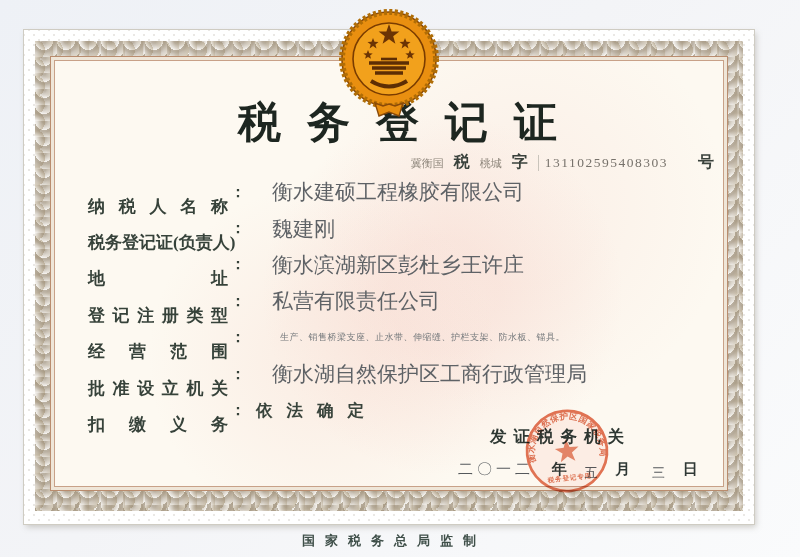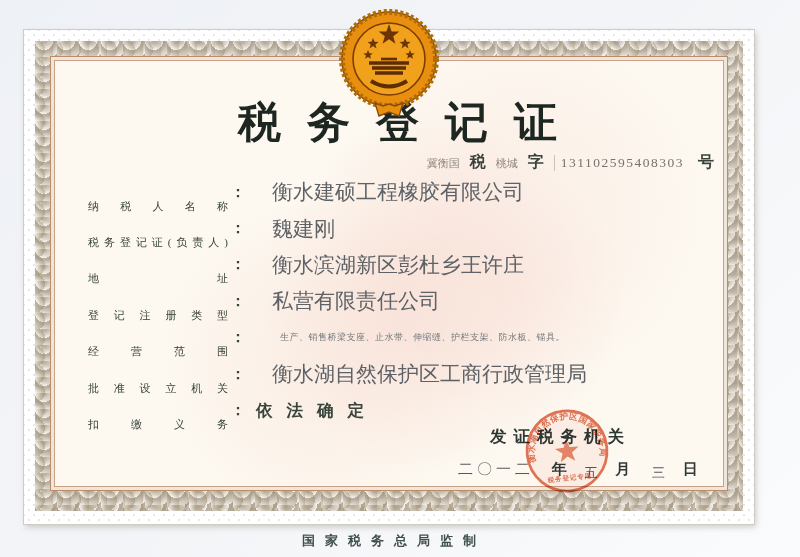--- a/index.html
+++ b/index.html
@@ -45,26 +45,26 @@
     letter-spacing:26px;text-indent:26px;
   }
   
   .certno{
     position:absolute;top:92px;right:6px;height:22px;
     display:flex;align-items:baseline;white-space:nowrap;
   }
   .certno .filled{font-size:11px;color:#8d857a;margin:0 6px;}
   .certno .pre{font-size:16px;font-weight:bold;color:#3a423c;margin:0 4px;}
   .certno .divider{width:1px;height:16px;background:#c9c4bb;align-self:center;margin:0 6px;}
-  .certno .num{font-size:13.5px;color:#77726b;letter-spacing:1.5px;margin-right:10px;}
+  .certno .num{font-size:13.5px;color:#77726b;letter-spacing:1.5px;margin-right:26px;}
   
   .fields{position:absolute;left:34px;right:6px;top:114px;}
   .row{height:36.4px;display:flex;align-items:center;white-space:nowrap;}
   .flabel{
-    display:inline-block;width:140px;font-size:11px;font-weight:normal;color:#36423a;
+    display:inline-block;width:140px;font-size:17px;font-weight:bold;color:#36423a;
     text-align:justify;text-align-last:justify;margin-top:28px;-moz-text-align-last:justify;
   }
   .colon{width:20px;text-align:center;font-weight:bold;color:#36423a;font-size:15px;}
   .fvalue{margin-left:24px;font-size:21px;color:#5e6266;}
   .row:nth-child(5) .fvalue{font-size:9px;color:#75797c;letter-spacing:.5px;margin-left:32px;}
   .row:nth-child(7) .fvalue{
     font-size:16.5px;font-weight:bold;color:#39443c;letter-spacing:14px;margin-left:8px;
   }
   
   .issuer{

